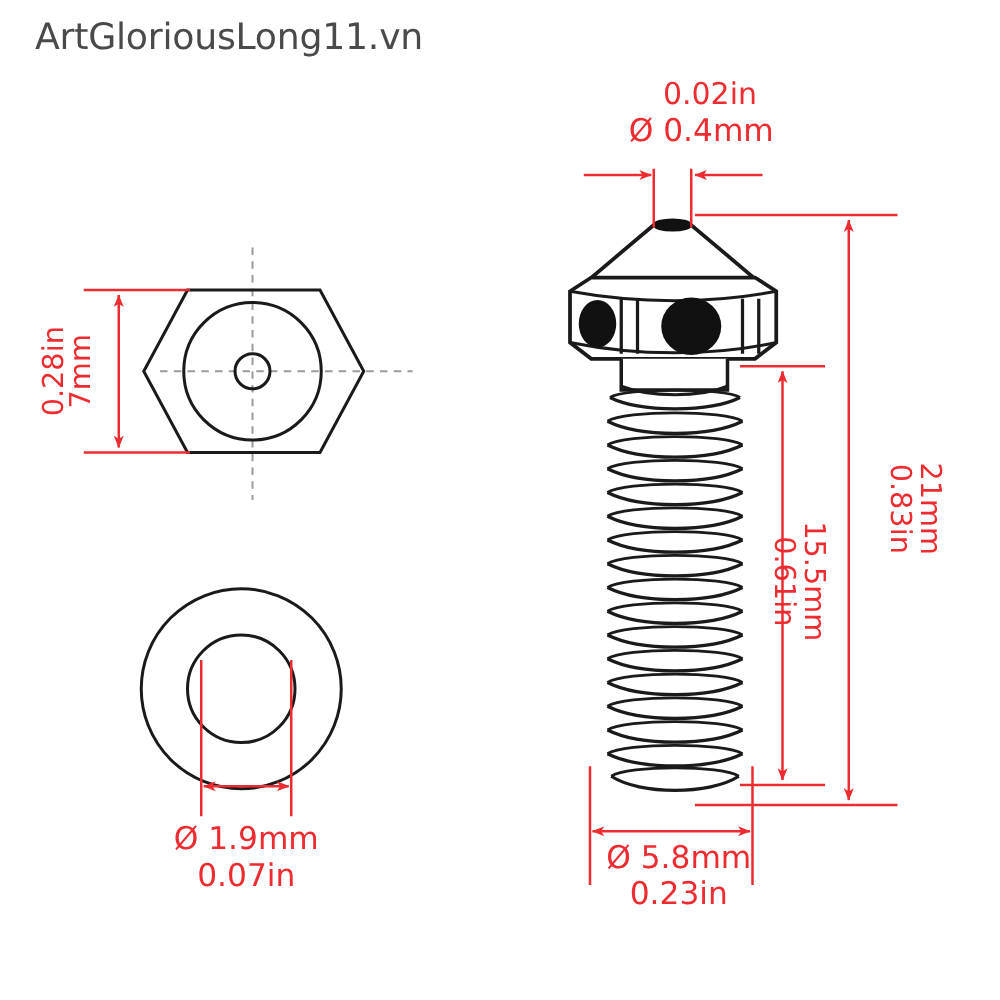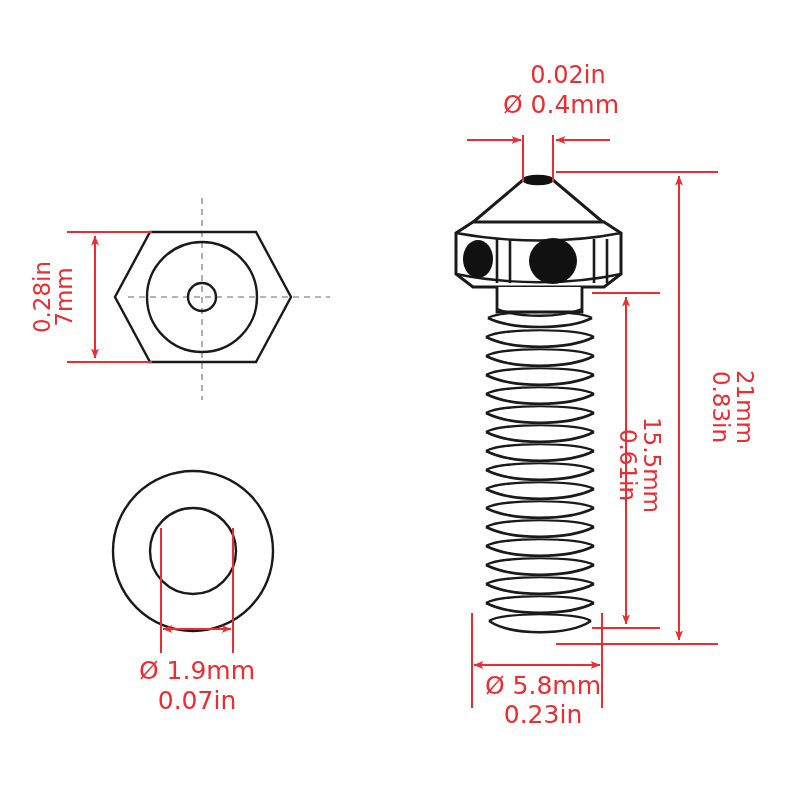--- a/index.html
+++ b/index.html
@@ -38,20 +38,21 @@
     color: #4a4a4a;
     white-space: nowrap;
     user-select: none;
   }
 </style>
 </head>
 <body>
 
 <div id="sheet">
 
+  <div class="watermark">ArtGloriousLong11.vn</div>
 
   <svg id="drawing" viewBox="0 0 800 800" xmlns="http://www.w3.org/2000/svg">
 
     <defs>
       <marker id="arrowEndR" markerWidth="10" markerHeight="8" refX="9.5" refY="4" orient="auto" markerUnits="userSpaceOnUse">
         <path d="M0,0 L10,4 L0,8 L2.6,4 Z" fill="#ed2c31"></path>
       </marker>
       <marker id="arrowStartR" markerWidth="10" markerHeight="8" refX="0.5" refY="4" orient="auto" markerUnits="userSpaceOnUse">
         <path d="M10,0 L0,4 L10,8 L7.4,4 Z" fill="#ed2c31"></path>
       </marker>

